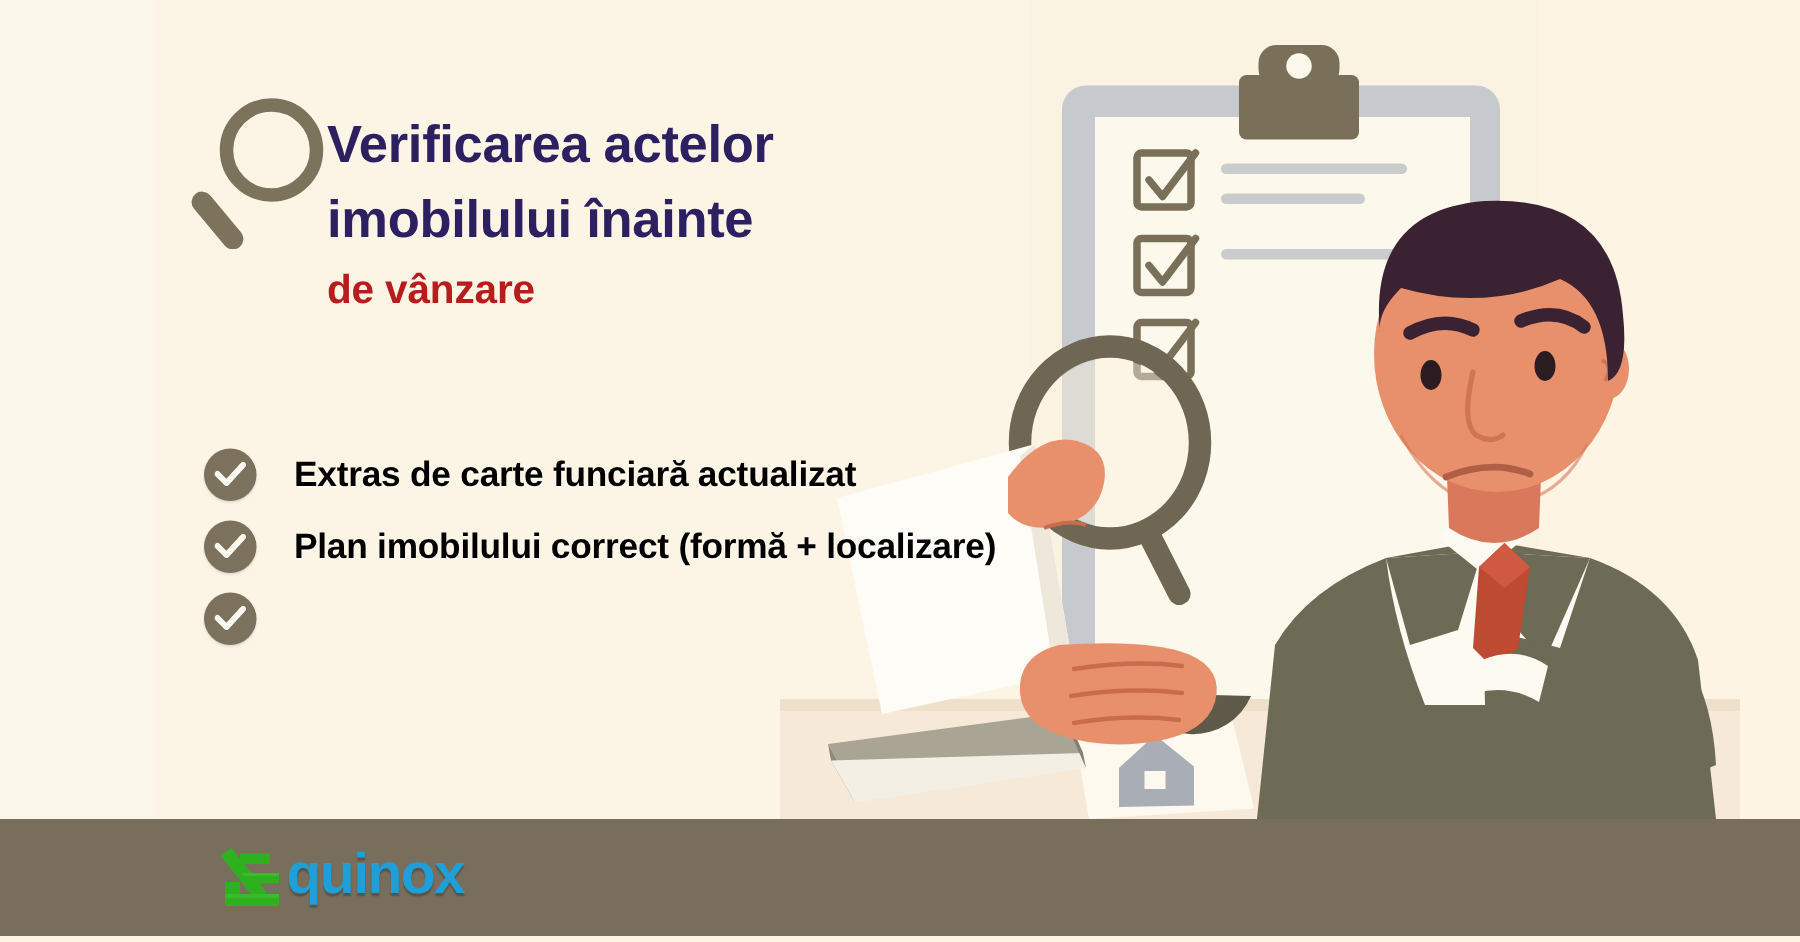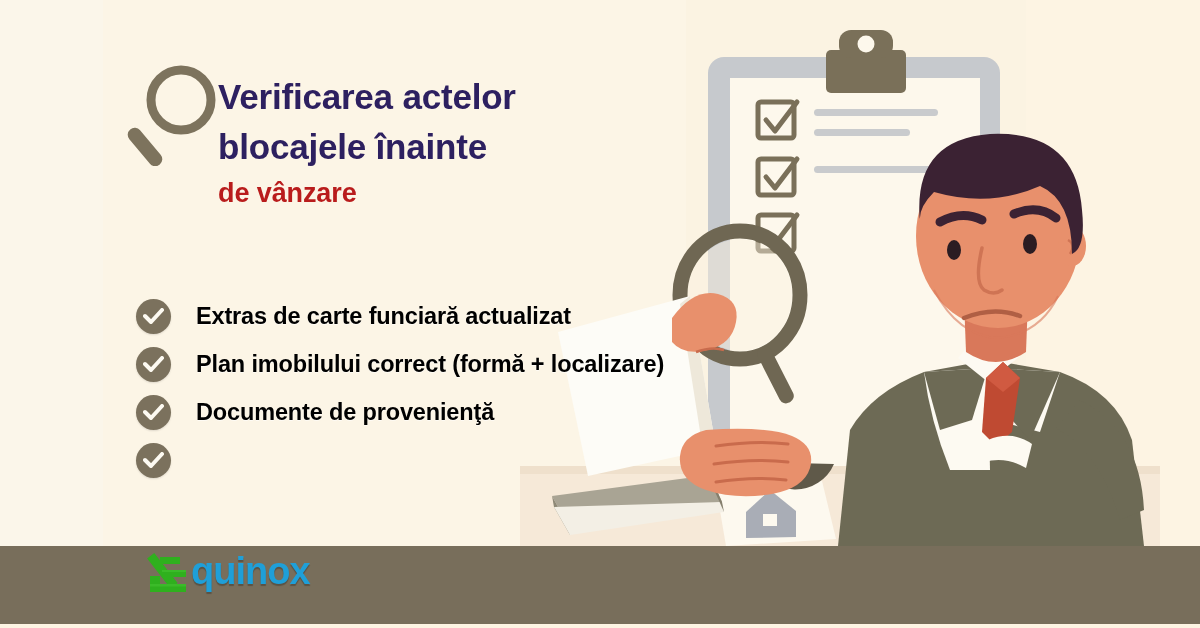--- a/index.html
+++ b/index.html
@@ -45,21 +45,21 @@
     margin-left:25px; color:#000000; font-size:23.5px; font-weight:bold;
     letter-spacing:-.15px; white-space:nowrap;
     text-shadow:0 1px 0 rgba(255,255,255,.55);
   }
 
   
   .illus { position:absolute; left:520px; top:0; width:640px; height:546px; }
   .illus svg { display:block; }
 
   
-  .logo { position:absolute; left:146px; top:546px; height:50px; display:flex; align-items:center; }
+  .logo { position:absolute; left:146px; top:558px; height:50px; display:flex; align-items:center; }
   .logo svg { display:block; }
   .logo-word {
     font-size:38px; font-weight:bold; color:#1f9fd8;
     letter-spacing:-1px; line-height:38px;
     margin-left:-3px;
     text-shadow:0 2px 1px rgba(0,0,0,.25);
   }
 </style>
 </head>
 <body>
@@ -206,21 +206,21 @@
 
   <div class="head-wrap">
     <div class="mag-icon">
       <svg width="96" height="104" viewBox="0 0 96 104" xmlns="http://www.w3.org/2000/svg">
         <circle cx="56" cy="38" r="30" fill="none" stroke="#7d735d" stroke-width="9"></circle>
         <rect x="13" y="62" width="14" height="46" rx="7" fill="#7d735d" transform="rotate(-40 20 85)"></rect>
       </svg>
     </div>
     <div class="headline">
       <div class="h1">Verificarea actelor</div>
-      <div class="h1">blocajele înainte</div>
+      <div class="h1">imobilului înainte</div>
       <div class="h2">de vânzare</div>
     </div>
   </div>
 
   <div class="checklist">
 
     <div class="chk-row">
       <span class="chk-badge">
         <svg width="21" height="16" viewBox="0 0 21 16">
             <path d="M2 8 l6 6 L19 2" fill="none" stroke="#fdfaf2" stroke-width="4" stroke-linecap="round" stroke-linejoin="round"></path>
@@ -231,28 +231,20 @@
 
     <div class="chk-row">
       <span class="chk-badge">
         <svg width="21" height="16" viewBox="0 0 21 16">
             <path d="M2 8 l6 6 L19 2" fill="none" stroke="#fdfaf2" stroke-width="4" stroke-linecap="round" stroke-linejoin="round"></path>
           </svg>
       </span>
       <span class="chk-label">Plan imobilului correct (formă + localizare)</span>
     </div>
 
-    <div class="chk-row">
-      <span class="chk-badge">
-        <svg width="21" height="16" viewBox="0 0 21 16">
-            <path d="M2 8 l6 6 L19 2" fill="none" stroke="#fdfaf2" stroke-width="4" stroke-linecap="round" stroke-linejoin="round"></path>
-          </svg>
-      </span>
-      <span class="chk-label">Documente de provenienţă</span>
-    </div>
 
     <div class="chk-row">
       <span class="chk-badge">
         <svg width="21" height="16" viewBox="0 0 21 16">
             <path d="M2 8 l6 6 L19 2" fill="none" stroke="#fdfaf2" stroke-width="4" stroke-linecap="round" stroke-linejoin="round"></path>
           </svg>
       </span>
     </div>
 
   </div>

